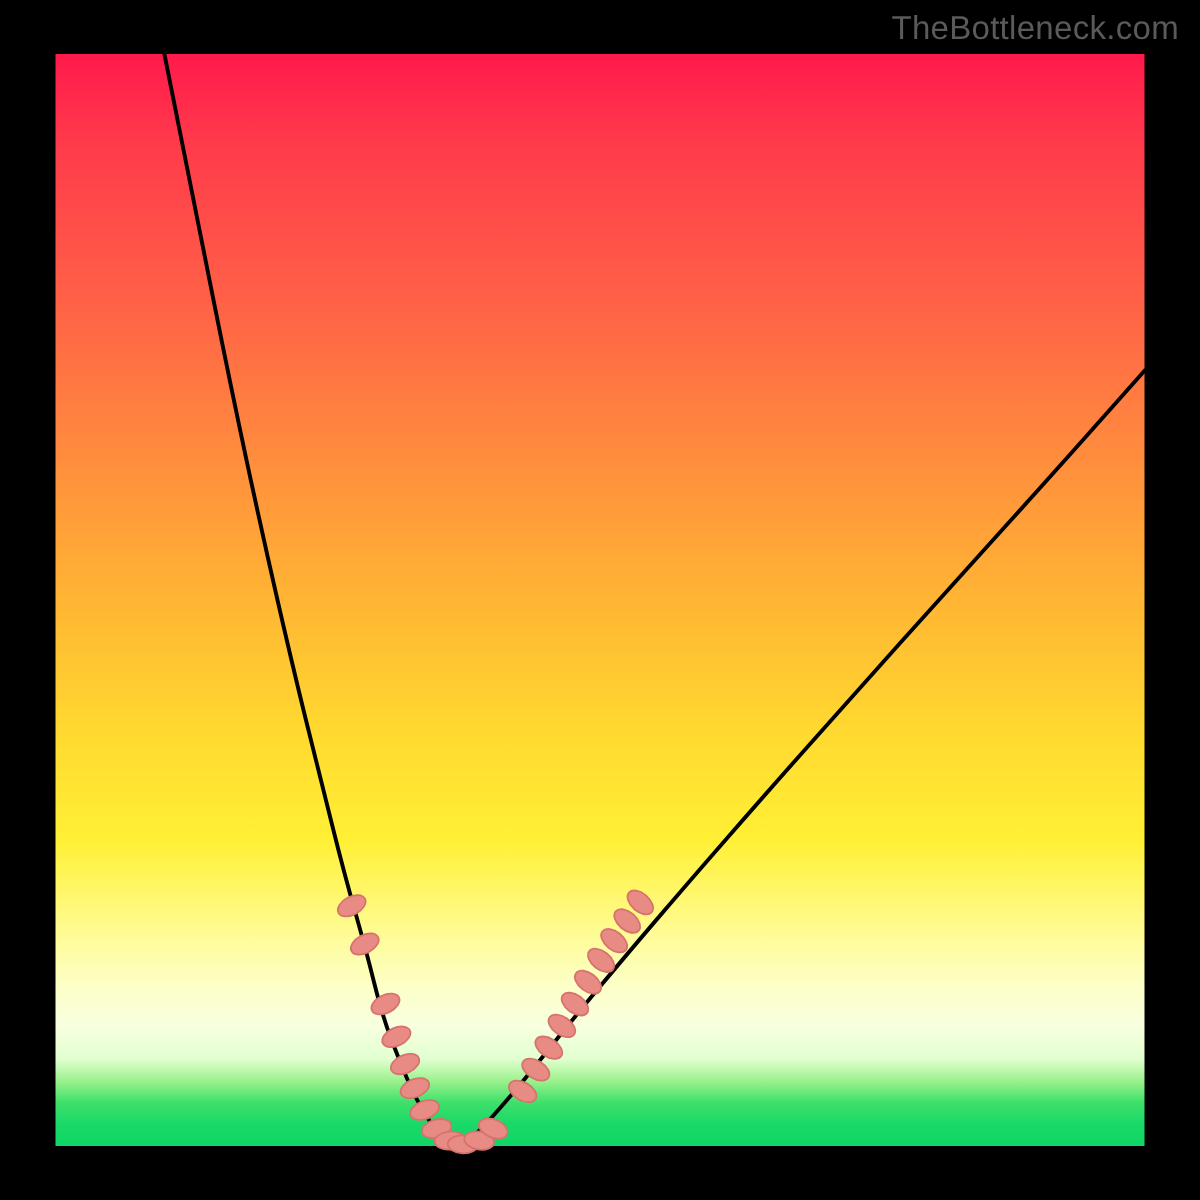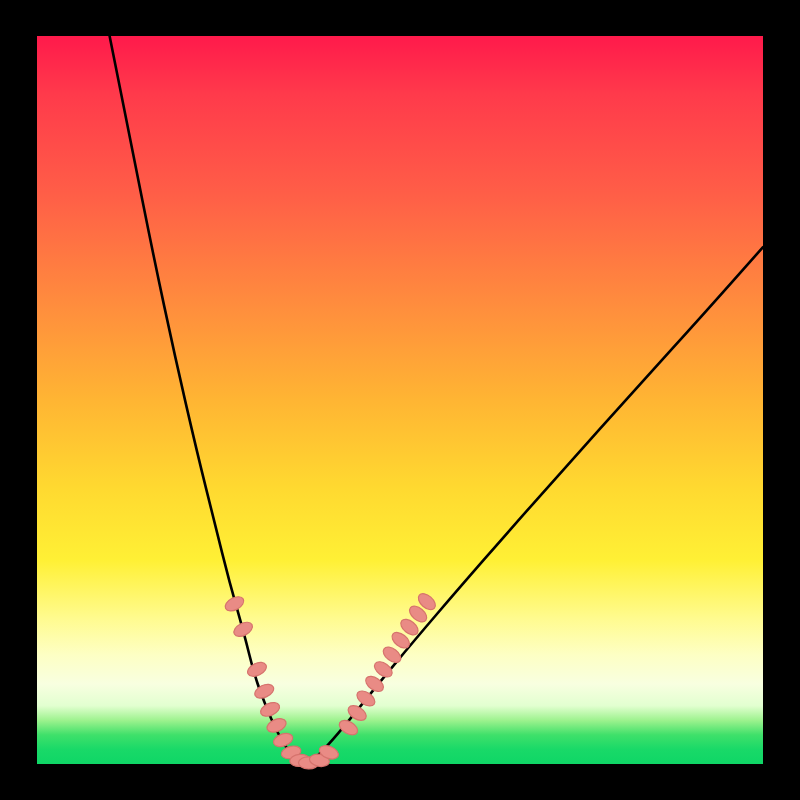--- a/index.html
+++ b/index.html
@@ -67,20 +67,21 @@
     width: 100%;
     height: 100%;
     overflow: visible;
   }
 </style>
 </head>
 <body>
 
 <div class="frame">
 
+  <div class="watermark">TheBottleneck.com</div>
 
   <div class="plot-area">
     <div class="gradient-bg"></div>
 
     <svg class="curve-layer" viewBox="0 0 726 728" preserveAspectRatio="none">
       <g id="curve-left">
           <path d="M 72.60000000000001 0 Q 72.60000000000001 0 83.49000000000001 54.60000000000002 Q 94.38000000000001 109.20000000000005 105.27000000000001 163.80000000000004 Q 116.16 218.40000000000003 127.05 269.36 Q 137.94 320.31999999999994 148.82999999999998 367.64 Q 159.72 414.96 168.79500000000002 451.36 Q 177.87 487.76 185.13 516.88 Q 192.39000000000001 546 199.64999999999998 571.48 Q 206.90999999999997 596.96 212.35499999999996 618.8 Q 217.79999999999998 640.64 223.245 655.2 Q 228.69 669.76 234.135 682.5 Q 239.58 695.24 245.02499999999998 704.34 Q 250.46999999999997 713.44 254.09999999999997 718.172 Q 257.72999999999996 722.904 261.36 725.452 T 264.99 728" fill="none" stroke="#000" stroke-width="2.6" stroke-linecap="round"></path>
         </g>
       <g id="curve-right">
           <path d="M 264.99 728 Q 264.99 728 270.435 726.1800000000001 Q 275.88 724.36 283.14 717.0799999999999 Q 290.40000000000003 709.8 301.29 697.06 Q 312.18 684.32 326.7 666.12 Q 341.21999999999997 647.92 359.37 626.0799999999999 Q 377.52000000000004 604.24 399.3 578.76 Q 421.08 553.28 446.49 524.16 Q 471.90000000000003 495.03999999999996 500.94000000000005 462.28 Q 529.98 429.52000000000004 562.65 393.12 Q 595.3199999999999 356.71999999999997 631.62 316.67999999999995 Q 667.9200000000001 276.64 696.96 243.88 T 726 211.12" fill="none" stroke="#000" stroke-width="2.6" stroke-linecap="round"></path>

